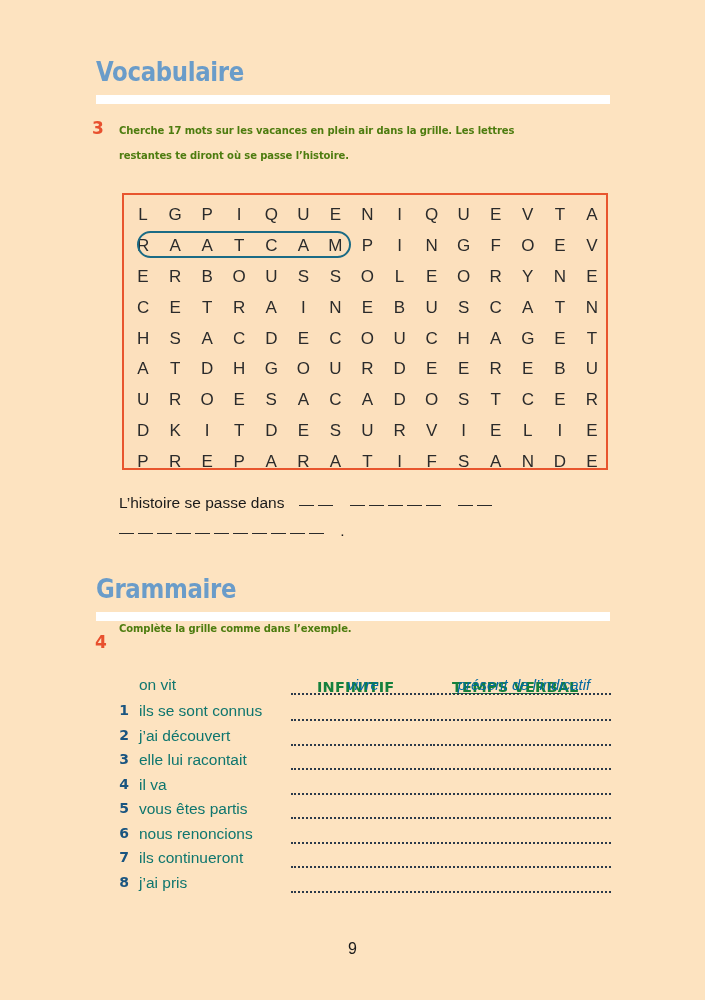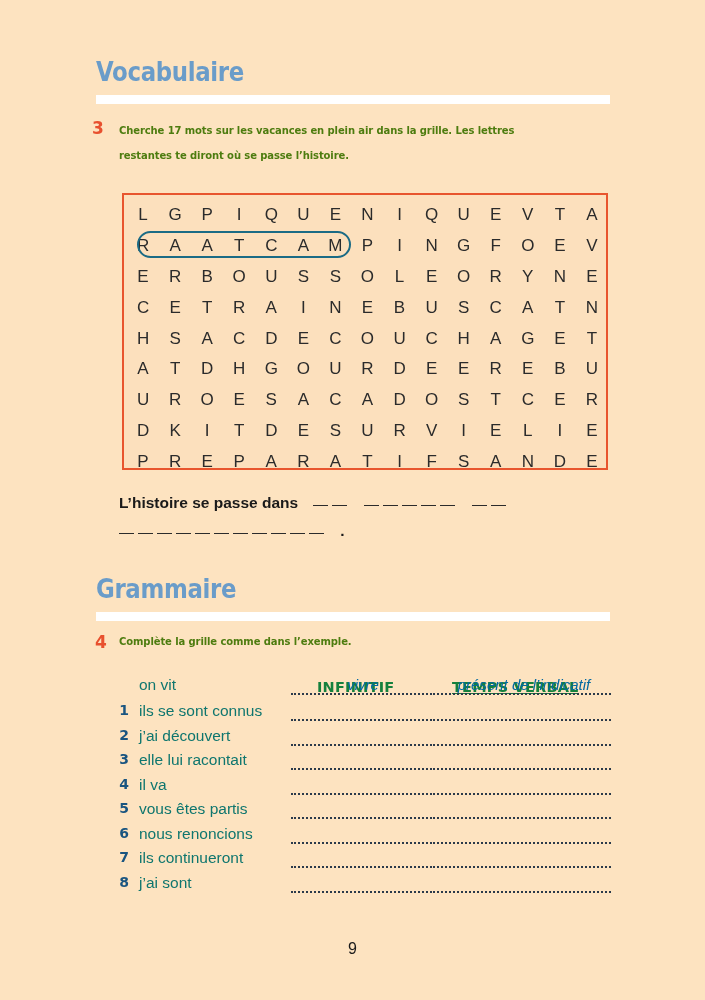--- a/index.html
+++ b/index.html
@@ -104,21 +104,20 @@
     box-sizing: border-box;
   }
 
   
   .answer-line {
     position: absolute;
     font-family: "Liberation Sans", sans-serif;
     font-size: 15.5px;
     color: #1a1a1a;
     white-space: nowrap;
-    font-weight: bold;
   }
   .blank {
     display: inline-block;
     width: 15px;
     border-bottom: 1.6px solid #2b2b2b;
     margin-right: 4px;
     vertical-align: 2px;
   }
   .blank-gap { display: inline-block; width: 13px; }
 
@@ -360,21 +359,21 @@
   </div>
   <div class="answer-line" style="left:119px; top:522px;">
     <span id="blanks-line2"><span class="blank"></span><span class="blank"></span><span class="blank"></span><span class="blank"></span><span class="blank"></span><span class="blank"></span><span class="blank"></span><span class="blank"></span><span class="blank"></span><span class="blank"></span><span class="blank"></span></span>
     <span style="margin-left:8px;">.</span>
   </div>
 
   <div class="section-heading" style="top:574px;">Grammaire</div>
   <div class="rule-bar" style="top:612px;"></div>
 
   <div class="ex-num" style="left:95px; top:632px;">4</div>
-  <div class="ex-text" style="left:119px; top:629px; width:460px;">Complète la grille comme dans l’exemple.</div>
+  <div class="ex-text" style="left:119px; top:616px; width:460px;">Complète la grille comme dans l’exemple.</div>
 
   <div class="col-head" style="left:317px; top:679px;">INFINITIF</div>
   <div class="col-head" style="left:452px; top:679px;text-decoration:underline;">TEMPS VERBAL</div>
 
   <div class="tbl" id="tbl-rows">
       <div class="row" style="height: 26px;">
         <div class="row-label">on vit</div>
         <div class="dots dots-inf">vivre</div>
         <div class="dots dots-tv">présent de l’indicatif</div>
       </div>
@@ -415,20 +414,20 @@
         <div class="dots dots-tv"></div>
       </div>
       <div class="row">
         <div class="row-num">7</div>
         <div class="row-label">ils continueront</div>
         <div class="dots dots-inf"></div>
         <div class="dots dots-tv"></div>
       </div>
       <div class="row">
         <div class="row-num">8</div>
-        <div class="row-label">j’ai sont</div>
+        <div class="row-label">j’ai pris</div>
         <div class="dots dots-inf"></div>
         <div class="dots dots-tv"></div>
       </div>
     </div>
 
   <div class="page-num" style="top:940px;">9</div>
 </div>
 
 </body></html>

